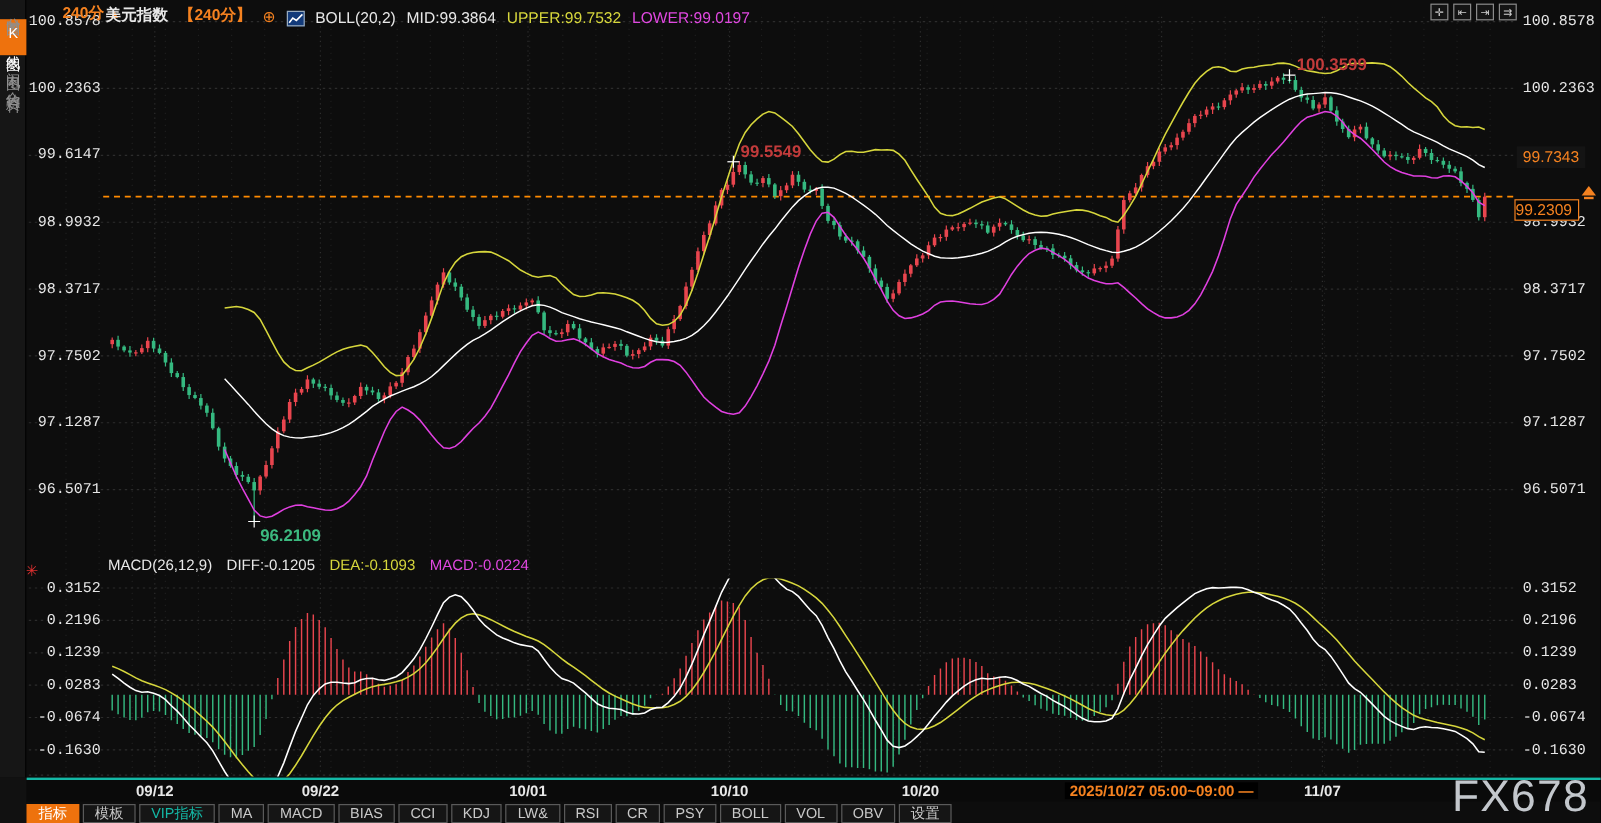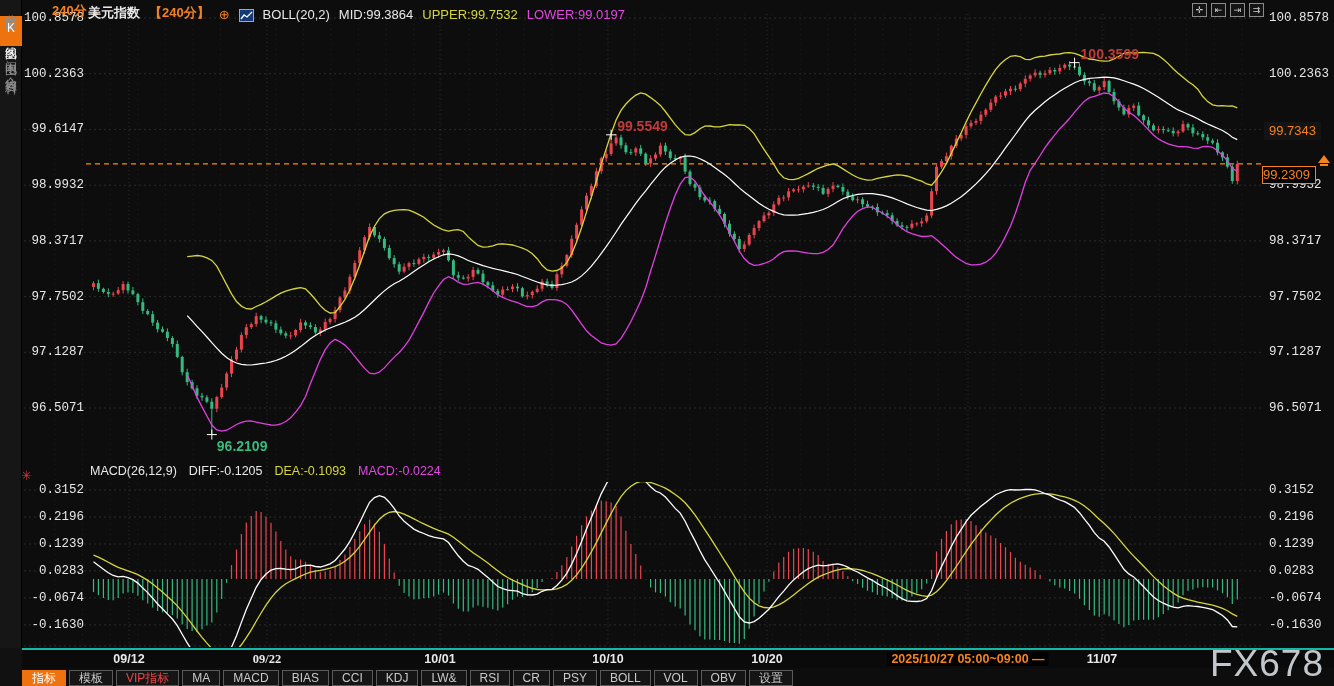--- a/index.html
+++ b/index.html
@@ -42,21 +42,21 @@
   #date-row { position:absolute; left:22px; top:648px; width:1312px; height:20px; background:#0a0a0a; border-top:2px solid #14b8a6; z-index:18; }
   .date-label { position:absolute; top:2px; transform:translateX(-50%); color:#e8e8e8; font-size:12.5px; font-weight:bold; white-space:nowrap; }
   .date-label.highlight { background:#000; color:#f58220; padding:0 4px; font-weight:bold; }
   #period-label { position:absolute; left:52px; top:2px; color:#f58220; font-size:13px; font-weight:bold; cursor:pointer; z-index:19; }
   #period-label .tri { font-size:10px; }
 
   
   #toolbar { position:absolute; left:22px; top:669px; width:1292px; height:17px; z-index:18; display:flex; gap:3px; align-items:center; }
   .tool-btn { height:16px; line-height:14px; padding:0 9px; font-size:12px; color:#c9c9c9; background:#151515; border:1px solid #5a5a5a; cursor:pointer; white-space:nowrap; }
   .tool-btn.primary { background:#ee720d; color:#fff; border-color:#ee720d; }
-  .tool-btn.vip { color:#ef4444; }
+  .tool-btn.vip { color:#14b8a6; }
 
   
   #watermark { position:absolute; right:10px; top:643px; z-index:40; font-size:37px; color:#c3c7cc; letter-spacing:1px; font-weight:400; }
 
   
 </style>
 </head>
 <body>
 
 <div id="app">
@@ -919,21 +919,21 @@
       <div class="axis-label axis-left" style="top: 617.915px;">-0.1630</div>
       <div class="axis-label axis-right" style="top: 617.915px;">-0.1630</div>
       <div class="price-box-plain" style="top: 122px;">99.7343</div>
       <div class="price-box-live" style="top: 166px;">99.2309</div>
       <div id="live-arrow" style="top: 155px;"></div>
       <div id="live-arrow-base" style="top: 164px;"></div>
     </div>
 
   <div id="date-row">
       <span class="date-label" style="left: 107px;">09/12</span>
-      <span class="date-label" style="left: 245px; font-family: Liberation Serif, serif;">09/22</span>
+      <span class="date-label" style="left: 245px;">09/22</span>
       <span class="date-label" style="left: 418px;">10/01</span>
       <span class="date-label" style="left: 586px;">10/10</span>
       <span class="date-label" style="left: 745px;">10/20</span>
       <span class="date-label highlight" style="left: 946px;">2025/10/27 05:00~09:00 —</span>
       <span class="date-label" style="left: 1080px;">11/07</span>
     </div>
   <div id="period-label">
     <span>240分</span>
     <span class="tri">▲</span>
   </div>

